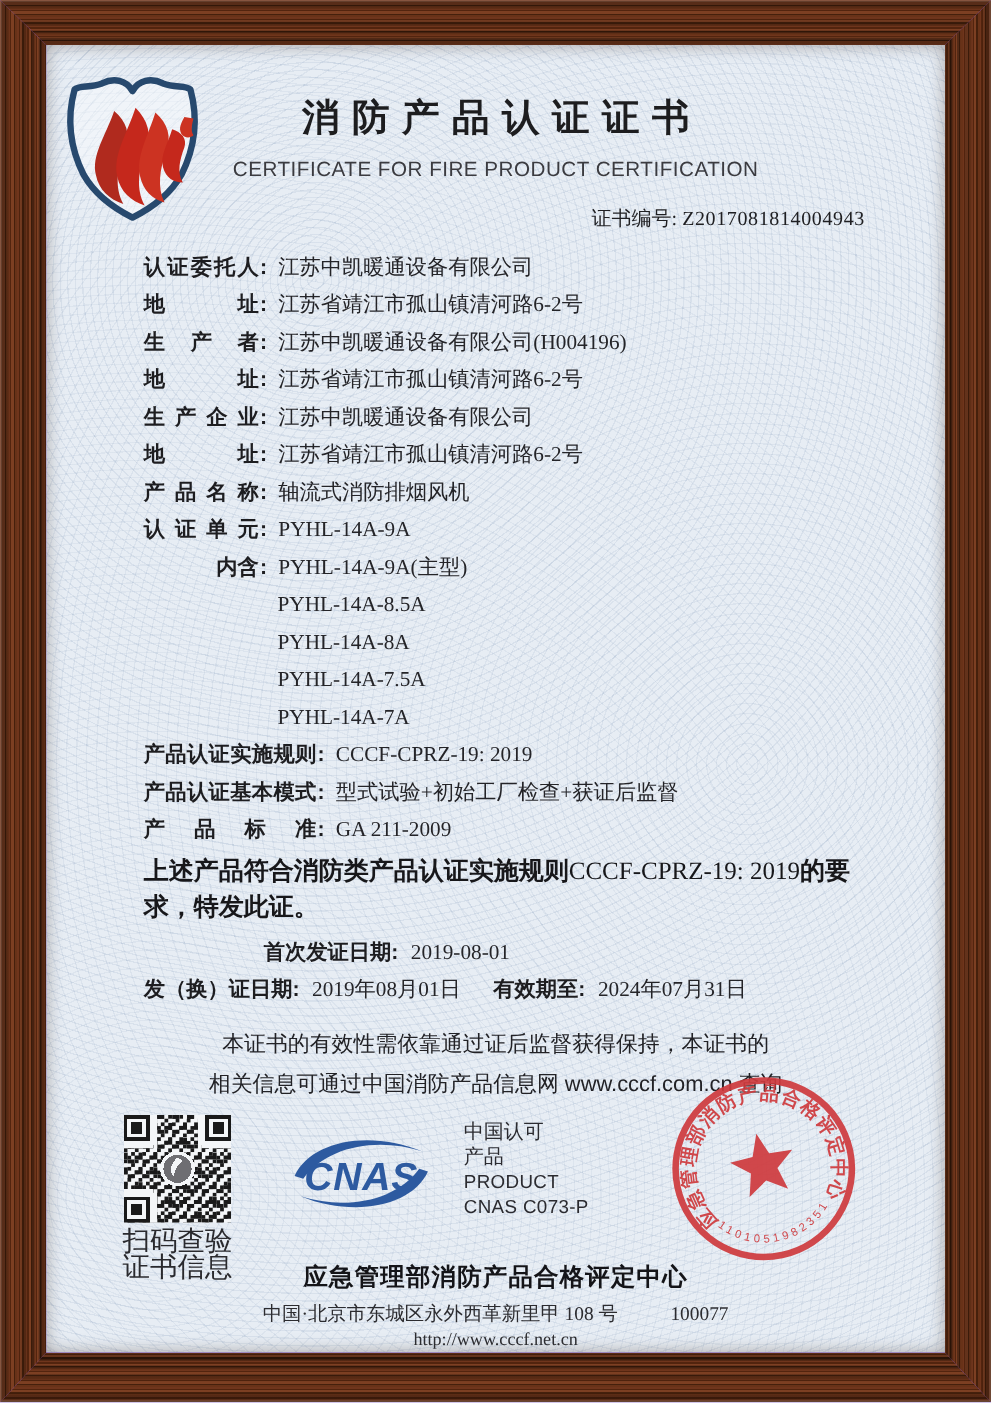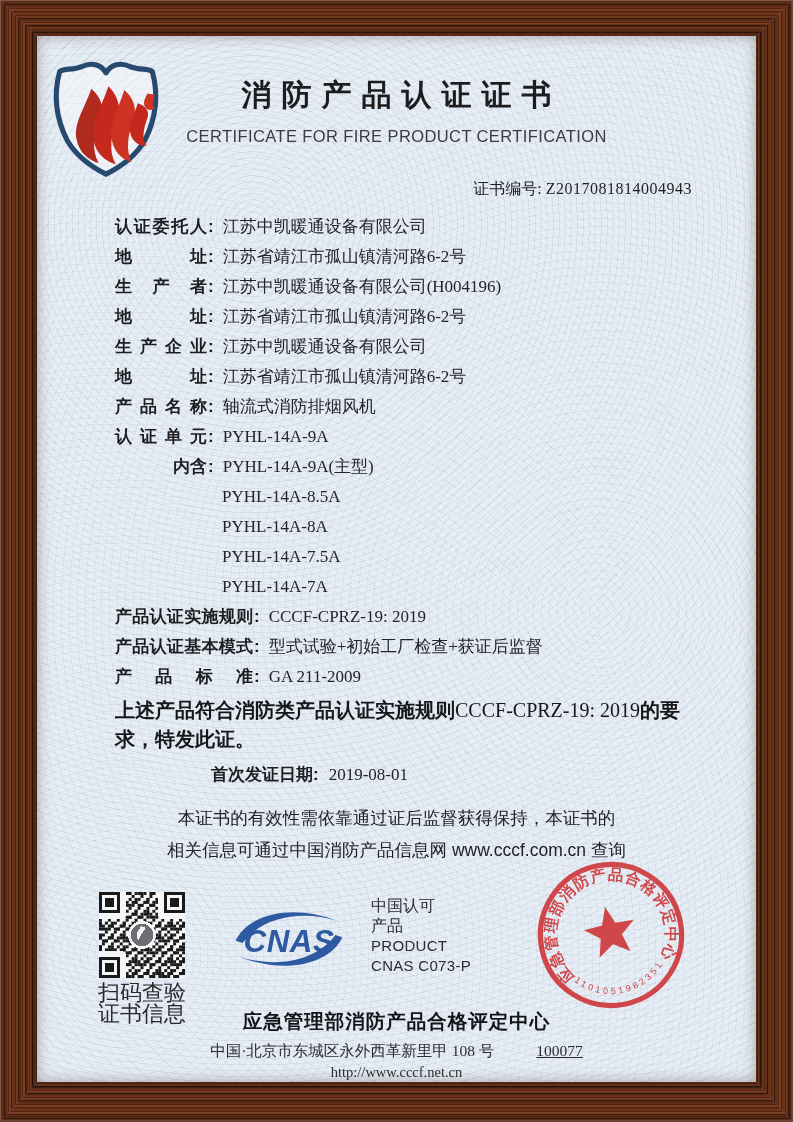--- a/index.html
+++ b/index.html
@@ -36,21 +36,21 @@
       repeating-radial-gradient(circle at 30% 18%, rgba(95,125,165,.11) 0 1px, transparent 1px 6px),
       repeating-radial-gradient(circle at 78% 55%, rgba(95,125,165,.09) 0 1px, transparent 1px 8px),
       repeating-radial-gradient(circle at 12% 88%, rgba(95,125,165,.08) 0 1px, transparent 1px 7px);
     box-shadow:inset 0 0 14px rgba(40,20,10,.35);}
 
   .logo{position:absolute;left:8px;top:20px;width:122px;height:124px;}
 
   .title{padding-top:38px;text-align:center;font-size:30px;font-weight:600;color:#1d1d1f;
     letter-spacing:10px;text-indent:10px;line-height:42px;}
   .subtitle{text-align:center;font-size:16.5px;color:#3b3b40;letter-spacing:.4px;margin-top:9px;line-height:22px;}
-  .certline{text-align:right;padding-right:64px;margin-top:31px;font-size:16px;color:#1f1f22;
+  .certline{text-align:right;padding-right:64px;margin-top:18px;font-size:16px;color:#1f1f22;
     font-family:"Liberation Serif","DejaVu Serif",serif;line-height:22px;}
   .certline .no{letter-spacing:.5px;}
 
   .content{padding:12px 40px 0 78px;color:#1d1d20;}
   .row{font-size:17px;line-height:30px;white-space:nowrap;}
   .lbl{display:inline-block;width:92px;font-weight:700;text-align:justify;text-align-last:justify;vertical-align:top;}
   .lbl.inner{text-align-last:right;}
   .lbl2{display:inline-block;width:138px;font-weight:700;text-align:justify;text-align-last:justify;vertical-align:top;}
   .colon{font-weight:700;margin:0 9px 0 1px;}
   .val{font-family:"Liberation Serif","DejaVu Serif",serif;color:#242428;}
@@ -69,21 +69,21 @@
     font-size:22px;line-height:21px;color:#2a2a2e;}
   .cnas{position:absolute;left:194px;top:858px;width:116px;height:90px;}
   .accr{position:absolute;left:334px;top:860px;font-size:16px;line-height:20px;color:#2b2b30;}
   .accr .lat{font-size:15px;letter-spacing:.3px;}
   .seal{position:absolute;left:493px;top:818px;width:162px;height:162px;opacity:.92;}
   .sign-label{position:absolute;left:500px;top:898px;font-size:20px;letter-spacing:2px;color:#8f3f3a;
     font-family:"Liberation Serif","DejaVu Serif",serif;z-index:3;}
   .org{position:absolute;left:0;right:0;top:972px;text-align:center;font-size:19.5px;font-weight:700;color:#141418;letter-spacing:1px;}
   .addr{position:absolute;left:0;right:0;top:1005px;text-align:center;font-size:15.5px;color:#2c2c30;
     font-family:"Liberation Serif","DejaVu Serif",serif;}
-  .addr .post{margin-left:42px;text-decoration:underline;}
+  .addr .post{margin-left:42px;}
   .url{position:absolute;left:0;right:0;top:1028px;text-align:center;font-size:14.5px;color:#2c2c30;
     font-family:"Liberation Serif","DejaVu Serif",serif;}
 </style>
 </head>
 <body>
 
 <div class="page">
   <div class="wood top"></div>
   <div class="wood bottom"></div>
   <div class="wood left"></div>
@@ -118,20 +118,21 @@
       <div class="row cont"><span class="val">PYHL-14A-8A</span></div>
       <div class="row cont"><span class="val">PYHL-14A-7.5A</span></div>
       <div class="row cont"><span class="val">PYHL-14A-7A</span></div>
       <div class="row"><span class="lbl2">产品认证实施规则</span><span class="colon">:</span><span class="val">CCCF-CPRZ-19: 2019</span></div>
       <div class="row"><span class="lbl2">产品认证基本模式</span><span class="colon">:</span><span class="val">型式试验+初始工厂检查+获证后监督</span></div>
       <div class="row"><span class="lbl2">产品标准</span><span class="colon">:</span><span class="val">GA 211-2009</span></div>
 
       <p class="statement"><span>上述产品符合消防类产品认证实施规则</span><span class="code">CCCF-CPRZ-19: 2019</span><span>的要求，特发此证。</span></p>
 
       <div class="row first-issue"><span class="lblb">首次发证日期:</span><span class="val">2019-08-01</span></div>
+      <div class="row"><span class="lblb">发（换）证日期:</span><span class="val">2019年08月01日</span><span class="lblb gap">有效期至:</span><span class="val">2024年07月31日</span></div>
 
       <div class="notice">
         <div>本证书的有效性需依靠通过证后监督获得保持，本证书的</div>
         <div>相关信息可通过中国消防产品信息网 www.cccf.com.cn 查询</div>
       </div>
     </div>
 
     <svg class="qr" viewBox="0 0 29 29" shape-rendering="crispEdges">
       <defs>
         <pattern id="qa" width="3" height="3" patternUnits="userSpaceOnUse">

